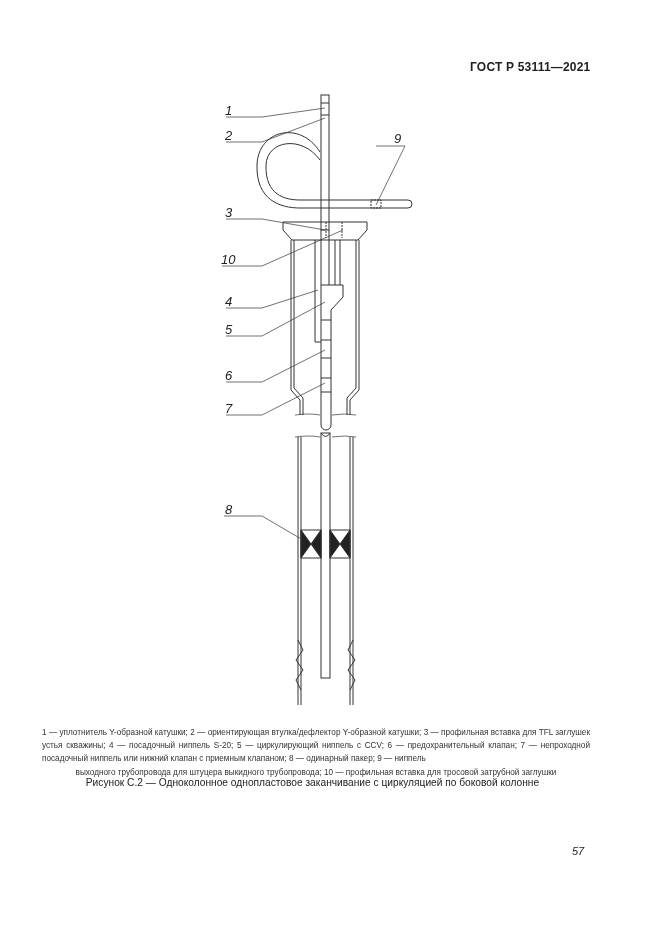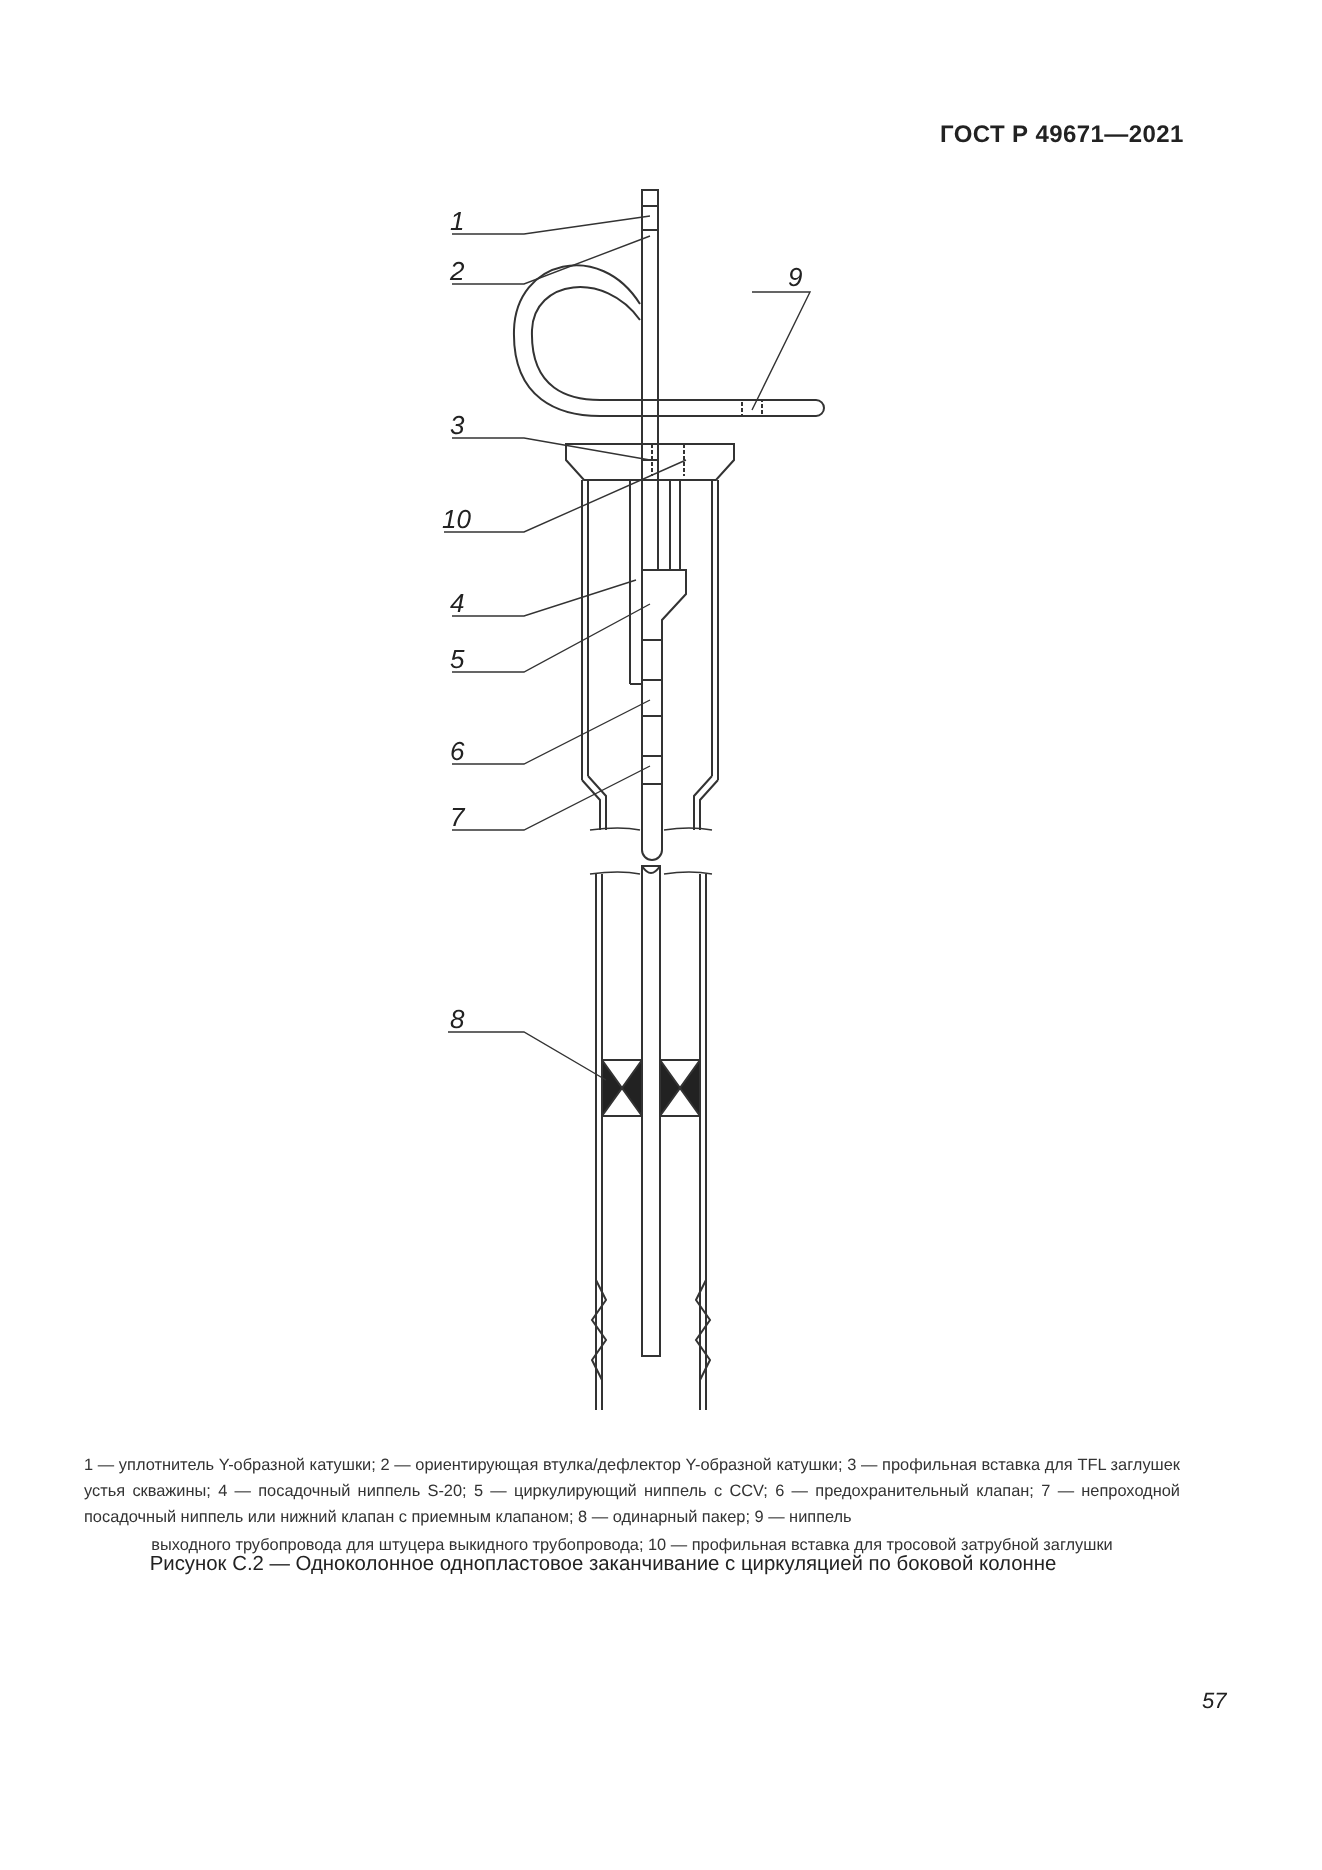--- a/index.html
+++ b/index.html
@@ -1,28 +1,28 @@
 <!DOCTYPE html>
 <html><head>
 <meta charset="utf-8">
 <style>
   html,body{margin:0;padding:0;background:#fff;}
   body{width:661px;height:935px;position:relative;overflow:hidden;font-family:"Liberation Sans",sans-serif;color:#222;}
   .hdr{position:absolute;top:60px;left:470px;font-weight:bold;font-size:12px;letter-spacing:0.2px;}
   svg.fig{position:absolute;left:0;top:0;}
   .legend{position:absolute;top:726px;left:42px;width:548px;font-size:8.2px;line-height:13.2px;text-align:justify;color:#333;}
   .legend .last{text-align:center;display:block;}
-  .caption{position:absolute;top:777px;left:4px;width:595px;text-align:center;font-size:10.2px;color:#222;}
-  .pnum{position:absolute;top:845px;left:601px;font-size:11px;font-style:italic;}
+  .caption{position:absolute;top:777px;left:15px;width:595px;text-align:center;font-size:10.2px;color:#222;}
+  .pnum{position:absolute;top:845px;left:572px;font-size:11px;font-style:italic;}
   .lbl{font-family:"Liberation Sans",sans-serif;font-style:italic;font-size:13px;fill:#222;}
 </style>
 </head>
 <body>
 
-<div class="hdr">ГОСТ Р 49671—2021</div>
+<div class="hdr">ГОСТ Р 53111—2021</div>
 
 <svg class="fig" width="661" height="720" viewBox="0 0 661 720">
   <g stroke="#333" fill="none" stroke-width="1">
 
     <rect x="321" y="95" width="8" height="135"></rect>
     <line x1="321" y1="103" x2="329" y2="103"></line>
     <line x1="321" y1="115" x2="329" y2="115"></line>
 
     <path d="M320,152 C300,120 258,130 257,165 C256,200 280,208 300,208 L408,208"></path>
     <path d="M320,160 C302,135 267,140 266,165 C265,195 285,200 300,200 L408,200"></path>

